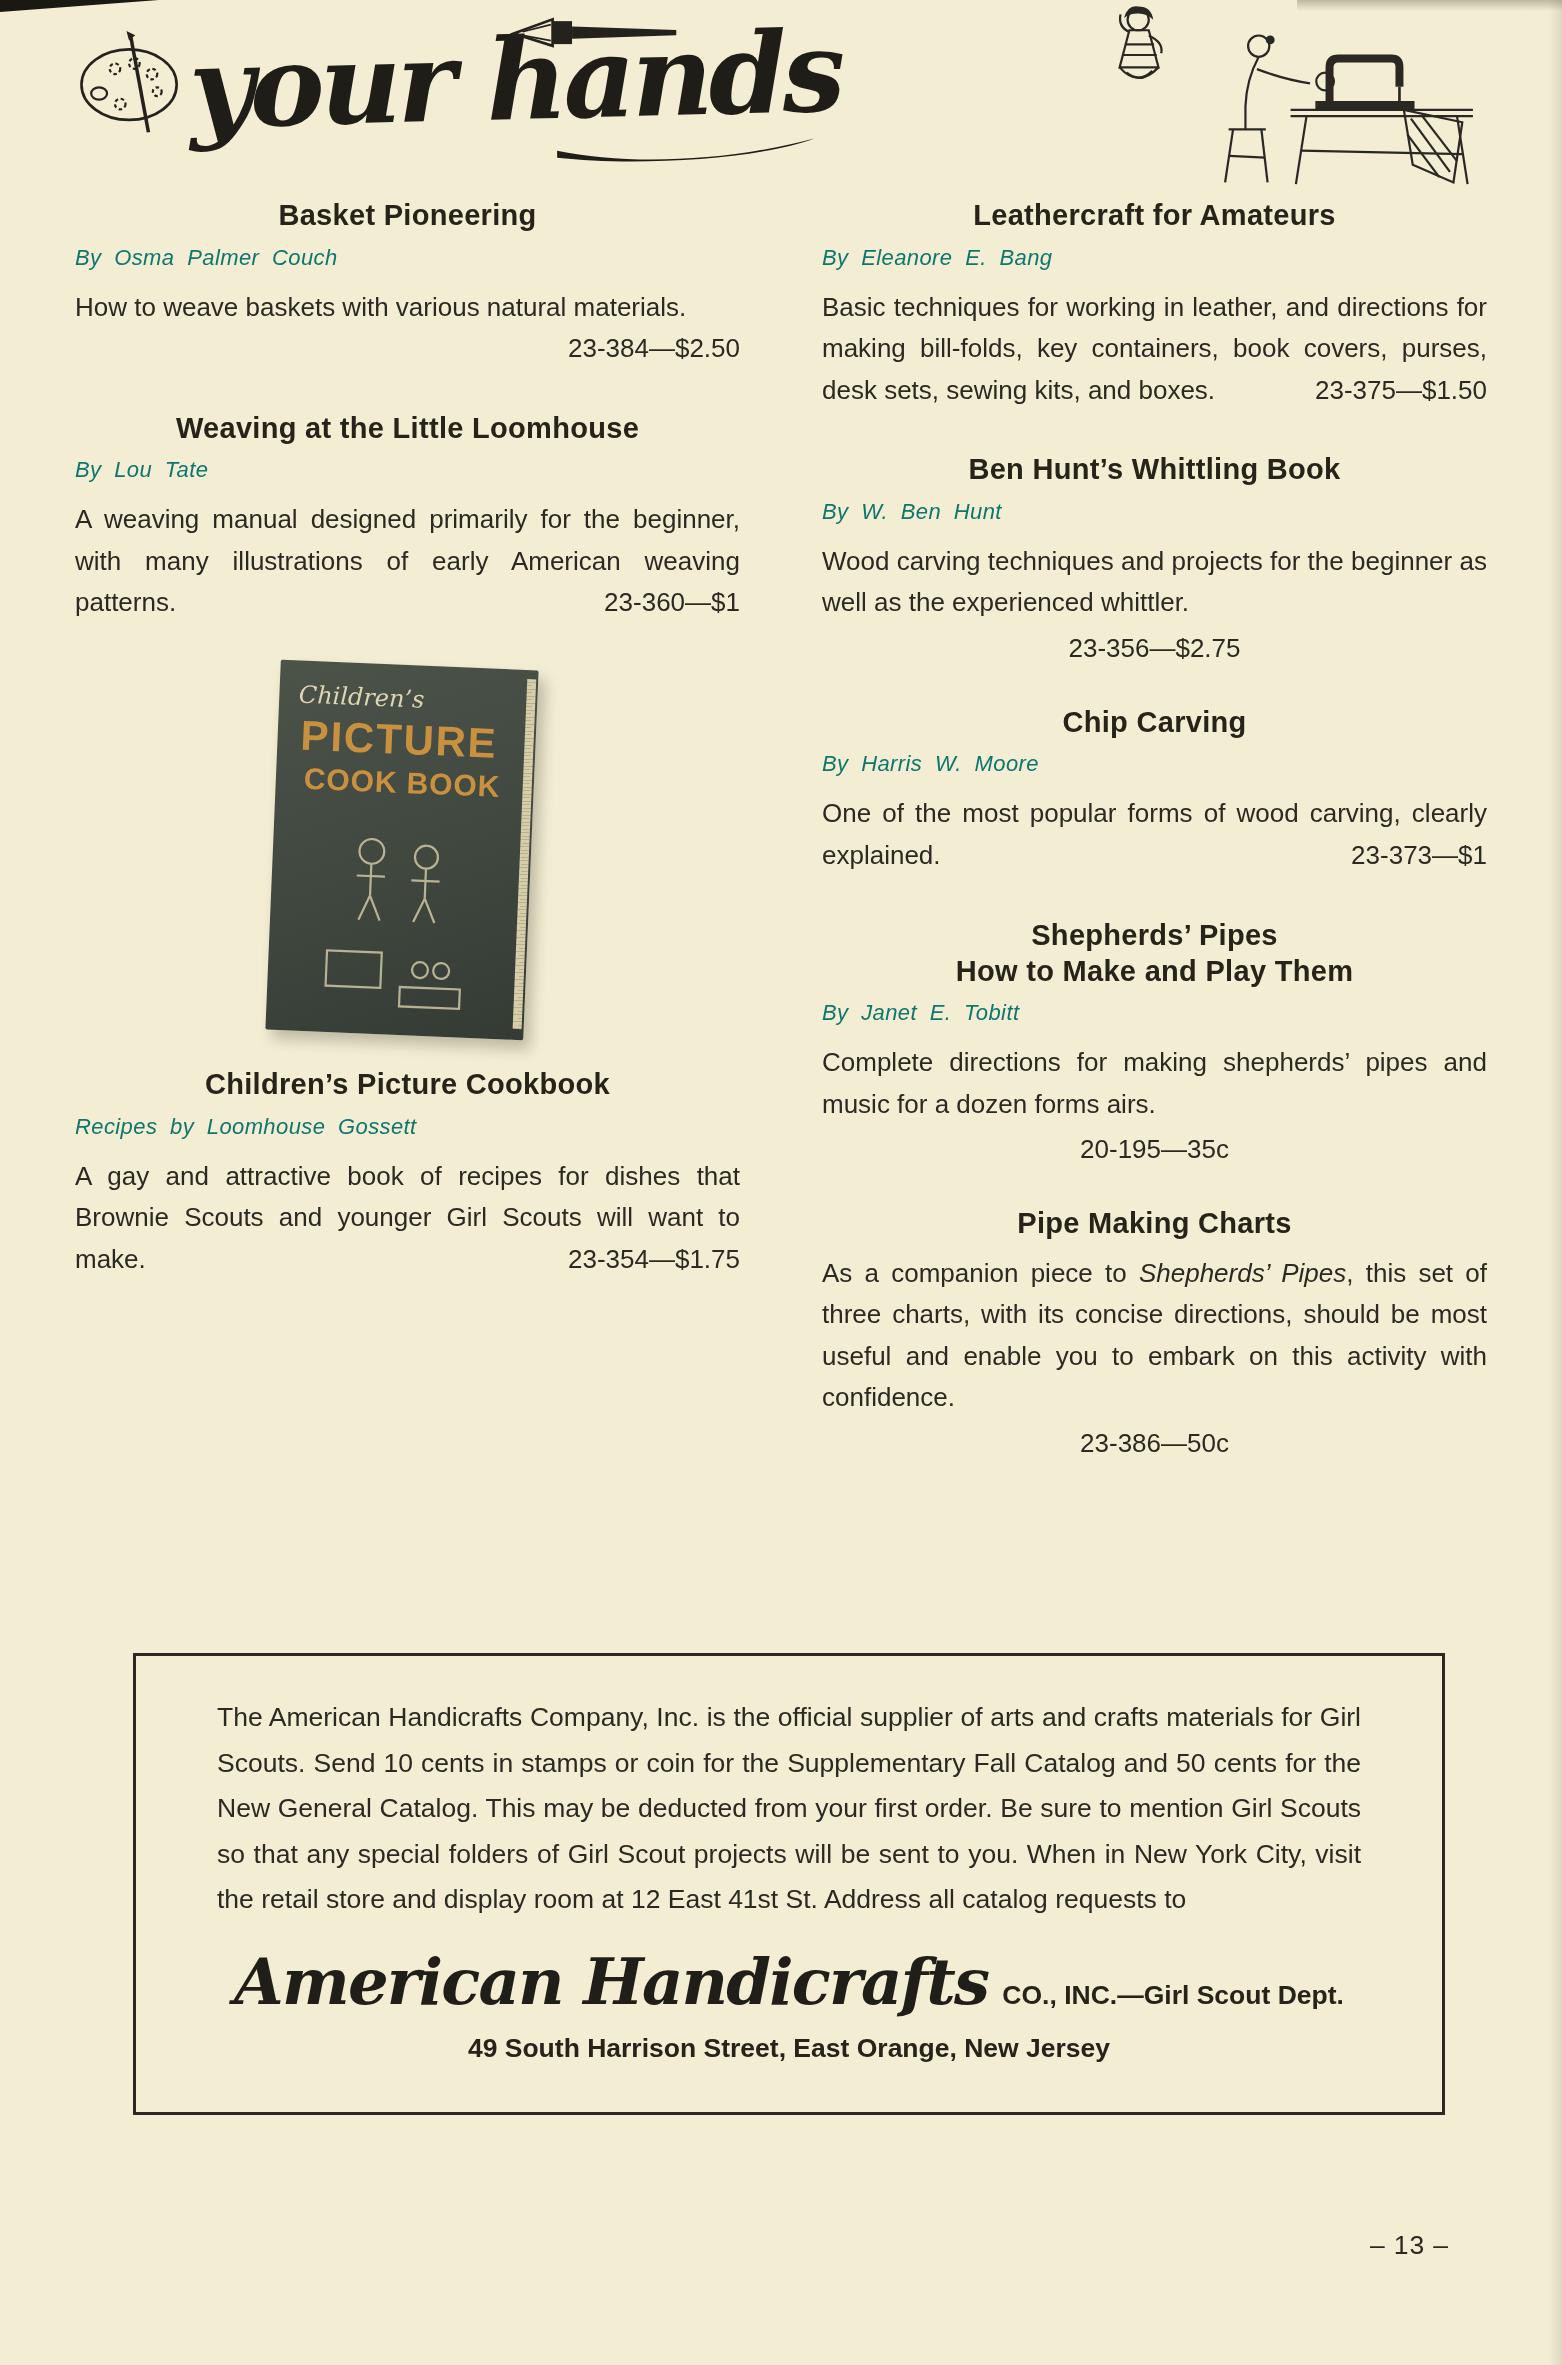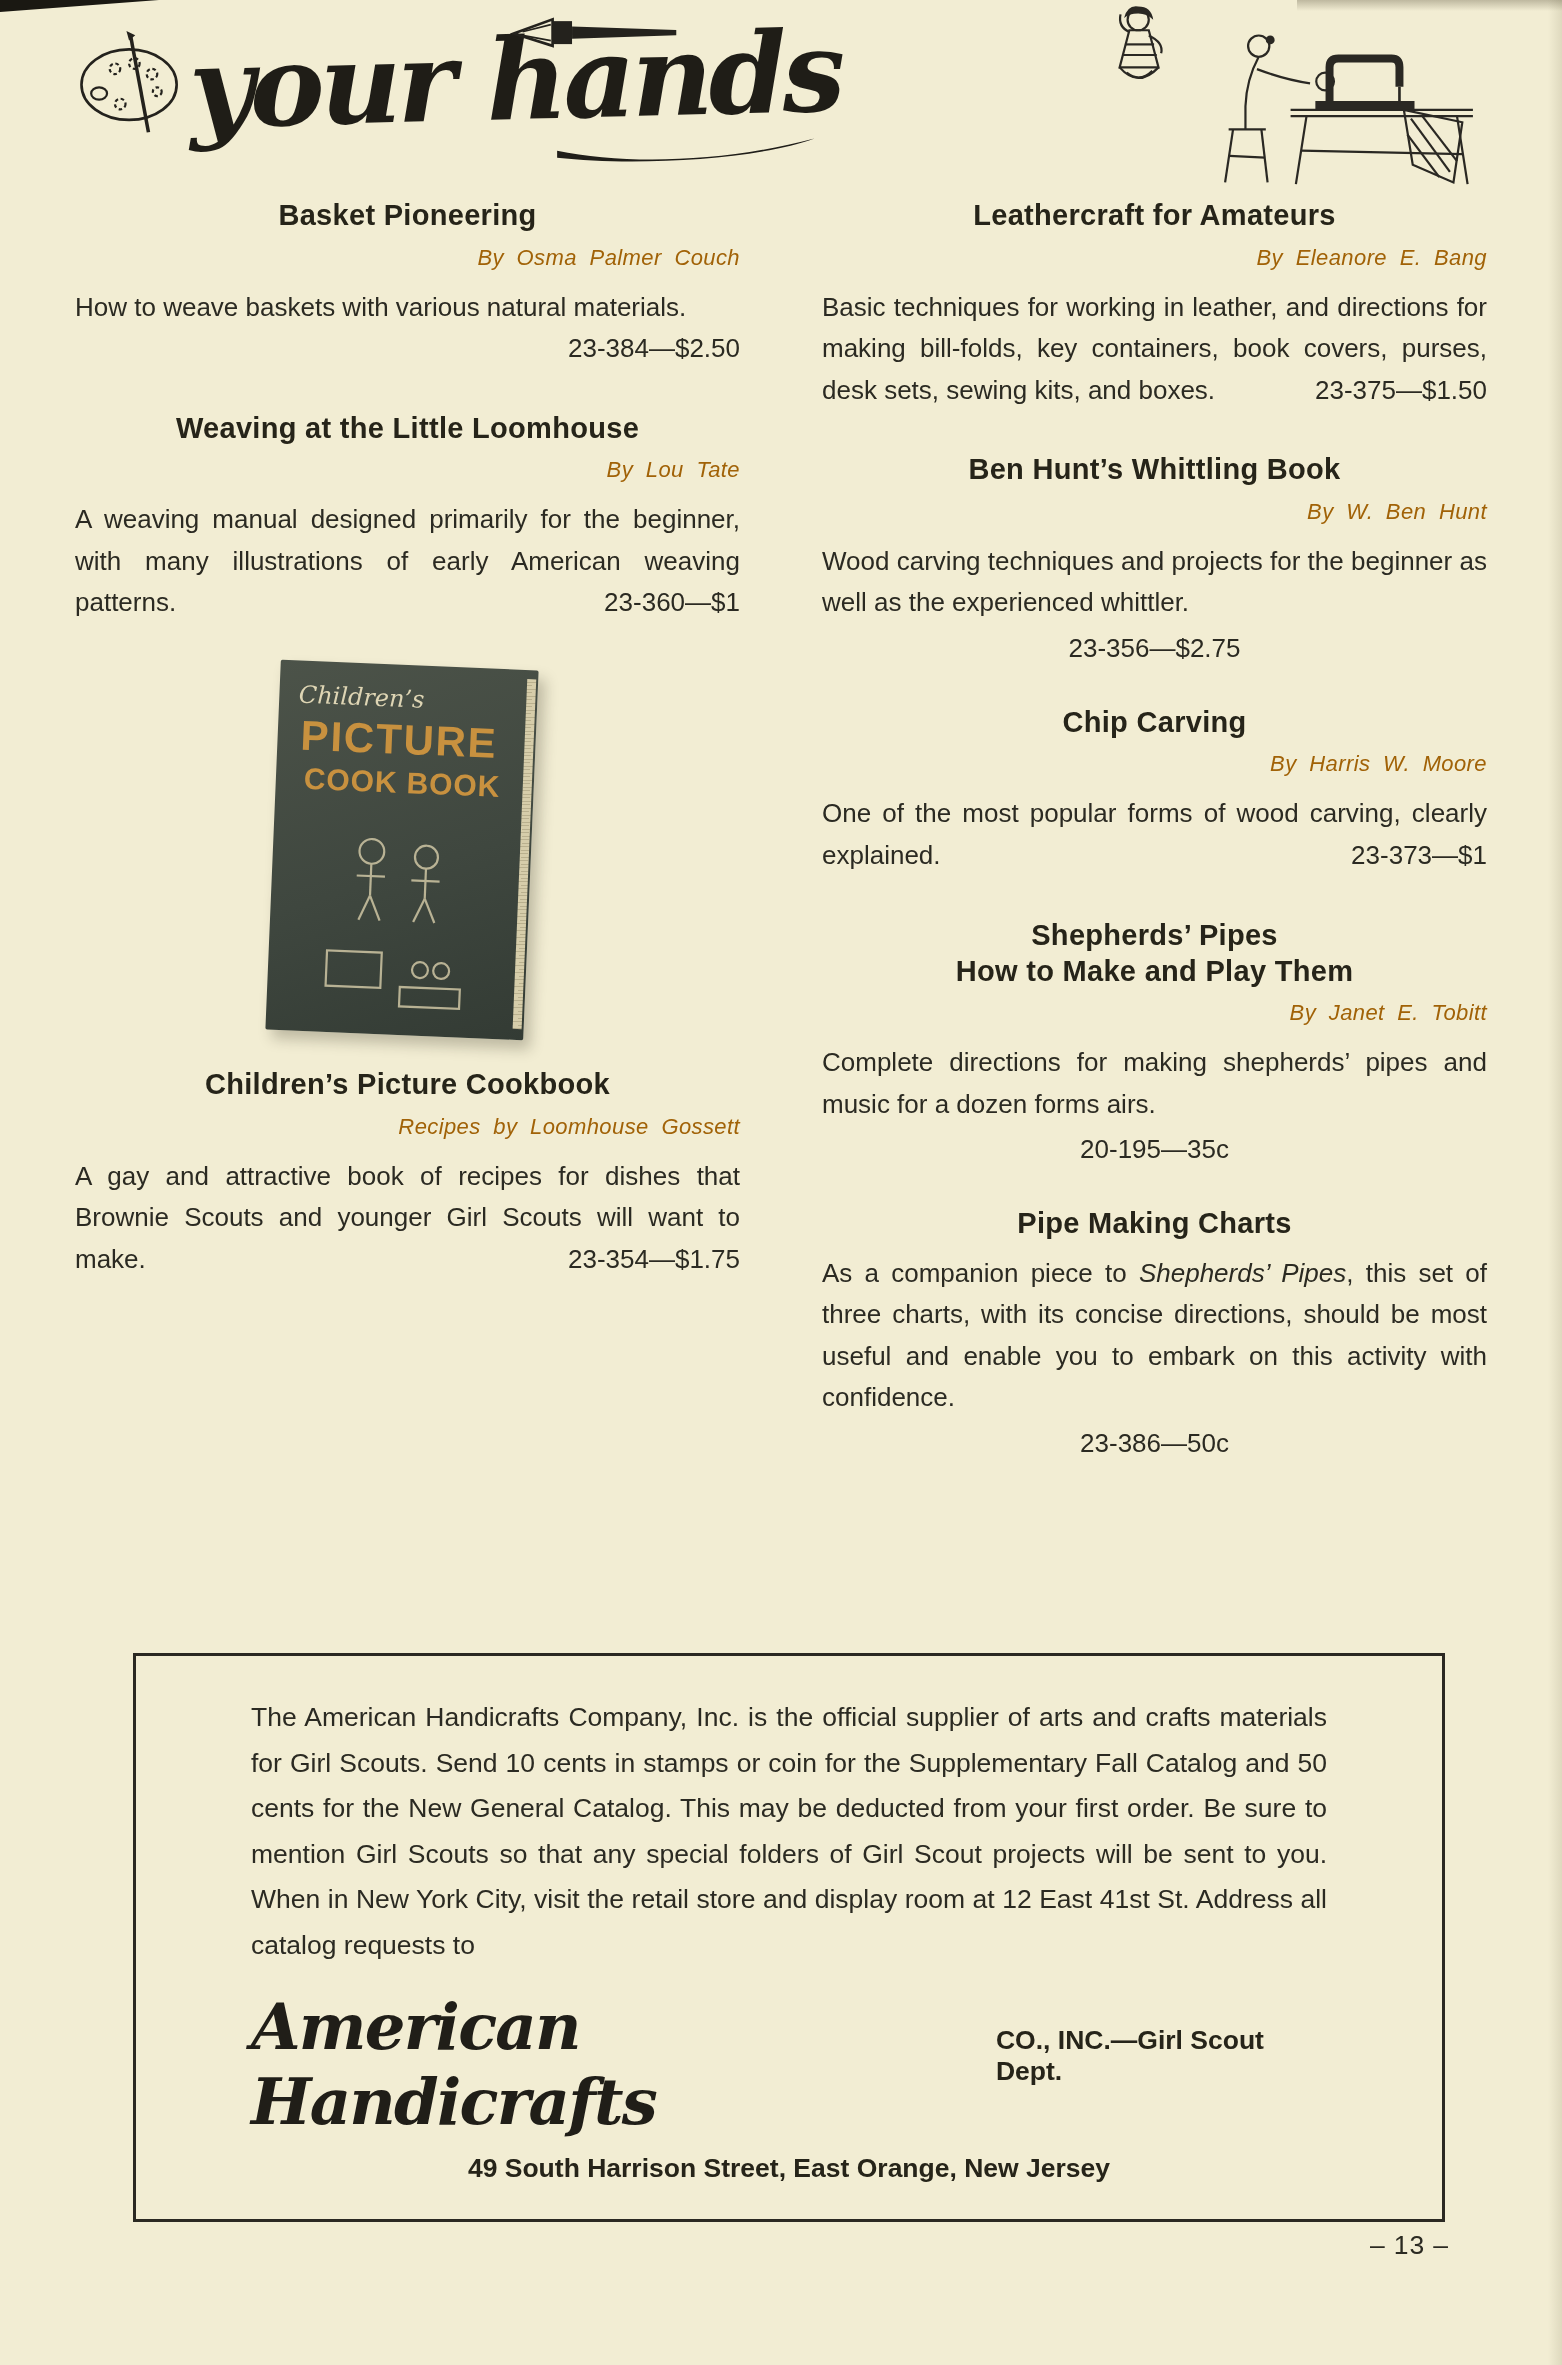--- a/index.html
+++ b/index.html
@@ -38,21 +38,21 @@
   
   .columns { position:absolute; top:198px; left:75px; width:1412px; display:flex; gap:82px; }
   .col { width:678px; }
 
   .listing { margin-bottom:41px; }
   .ltitle {
     font-size:29px; line-height:1.24; font-weight:bold; text-align:center;
     color:#262419; margin-bottom:10.6px; white-space:pre-line; letter-spacing:0.3px;
   }
   .byline {
-    font-size:22px; font-style:italic; text-align:right; color:#a16207;
+    font-size:22px; font-style:italic; text-align:left; color:#0f766e;
     margin-bottom:16px; word-spacing:6.2px; letter-spacing:0.4px;
   }
   .desc { font-size:26px; line-height:1.6; text-align:justify; color:#2b2a22; }
   .desc::after { content:""; display:block; clear:both; }
   .fr { float:right; margin-left:21px; }
   .code-center { text-align:center; font-size:26px; margin-top:8.8px; color:#2b2a22; }
   .it { font-style:italic; }
 
   
   .cover-wrap { margin:17.7px auto 32px; width:269px; }
@@ -68,21 +68,21 @@
     font-family:"DejaVu Serif", serif; font-style:italic; font-size:24px; color:#ded5b4; }
   .cover-title1 { position:absolute; top:51px; left:23px;
     font-size:42px; font-weight:bold; letter-spacing:1.8px; color:#c8913f; }
   .cover-title2 { position:absolute; top:101px; left:28px;
     font-size:30px; font-weight:bold; letter-spacing:0.9px; color:#c8913f; }
   .cover-doodles { position:absolute; inset:0; }
 
   
   .footer-box {
     position:absolute; left:133px; top:1653px; width:1312px; min-height:462px;
-    border:3.5px solid #2b2922; padding:39px 115px 35px;
+    border:3.5px solid #2b2922; padding:39px 81px 35px;
   }
   .footer-par { font-size:26.5px; line-height:1.72; text-align:justify; color:#2b2a22; }
   .logo-row { display:flex; align-items:baseline; justify-content:center; margin-top:21px; }
   .logo-script {
     font-family:"DejaVu Serif", serif; font-style:italic; font-weight:bold;
     font-size:64px; letter-spacing:-1.8px; color:#201e18;
   }
   .logo-suffix { font-size:26.5px; font-weight:bold; margin-left:14px; color:#262419; }
   .footer-address { text-align:center; font-size:26.5px; font-weight:bold; margin-top:14px; color:#262419; }
 

